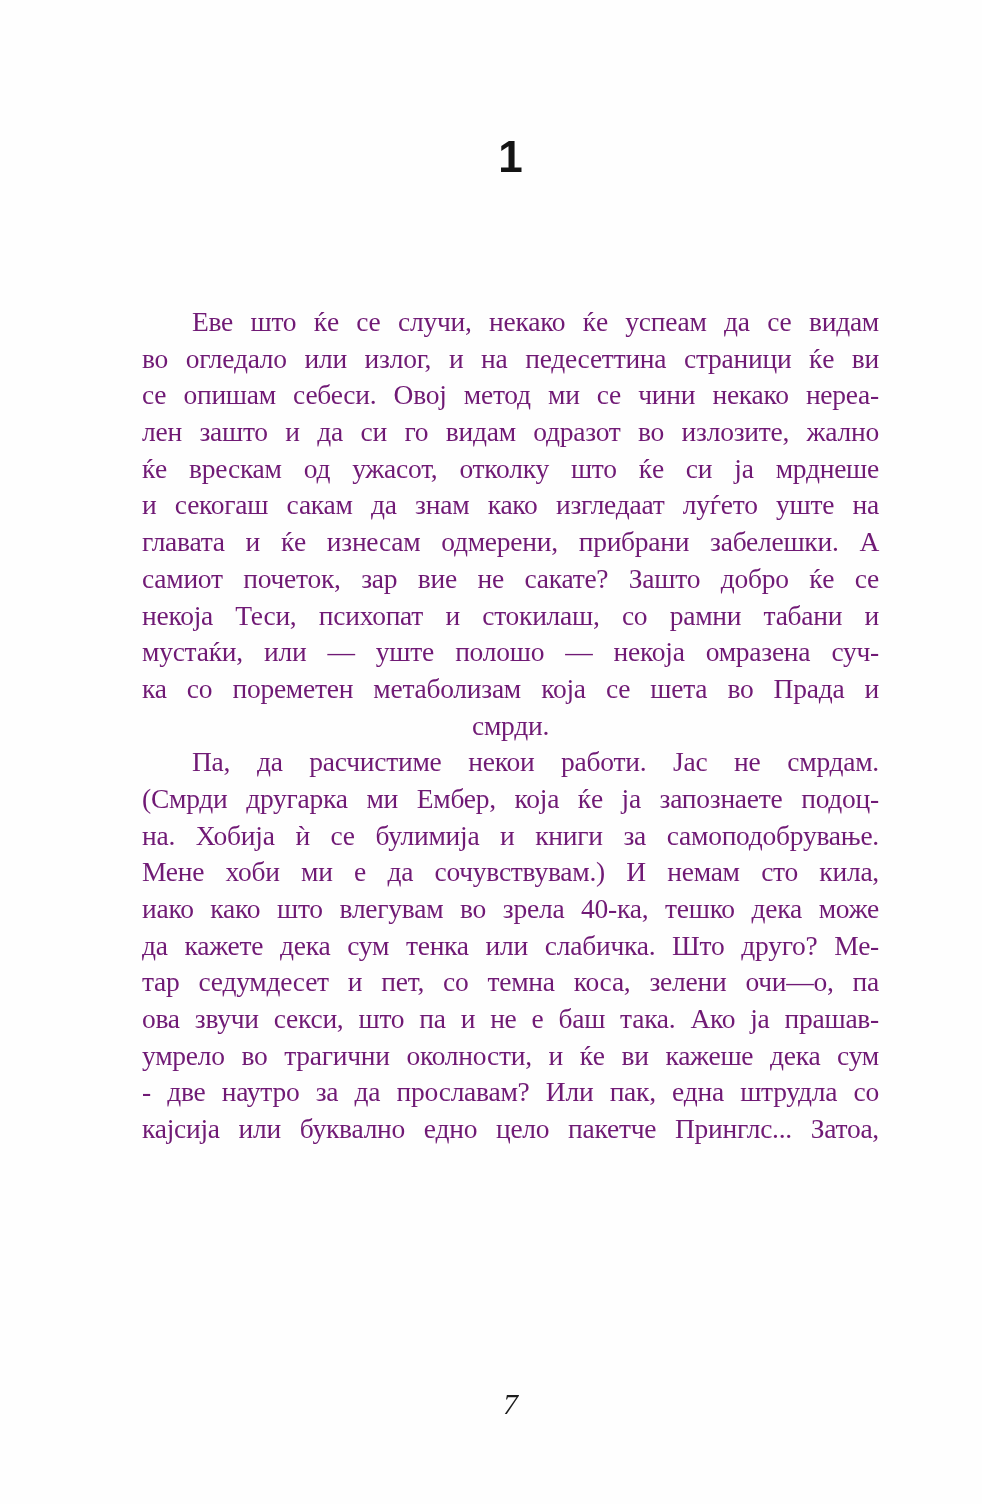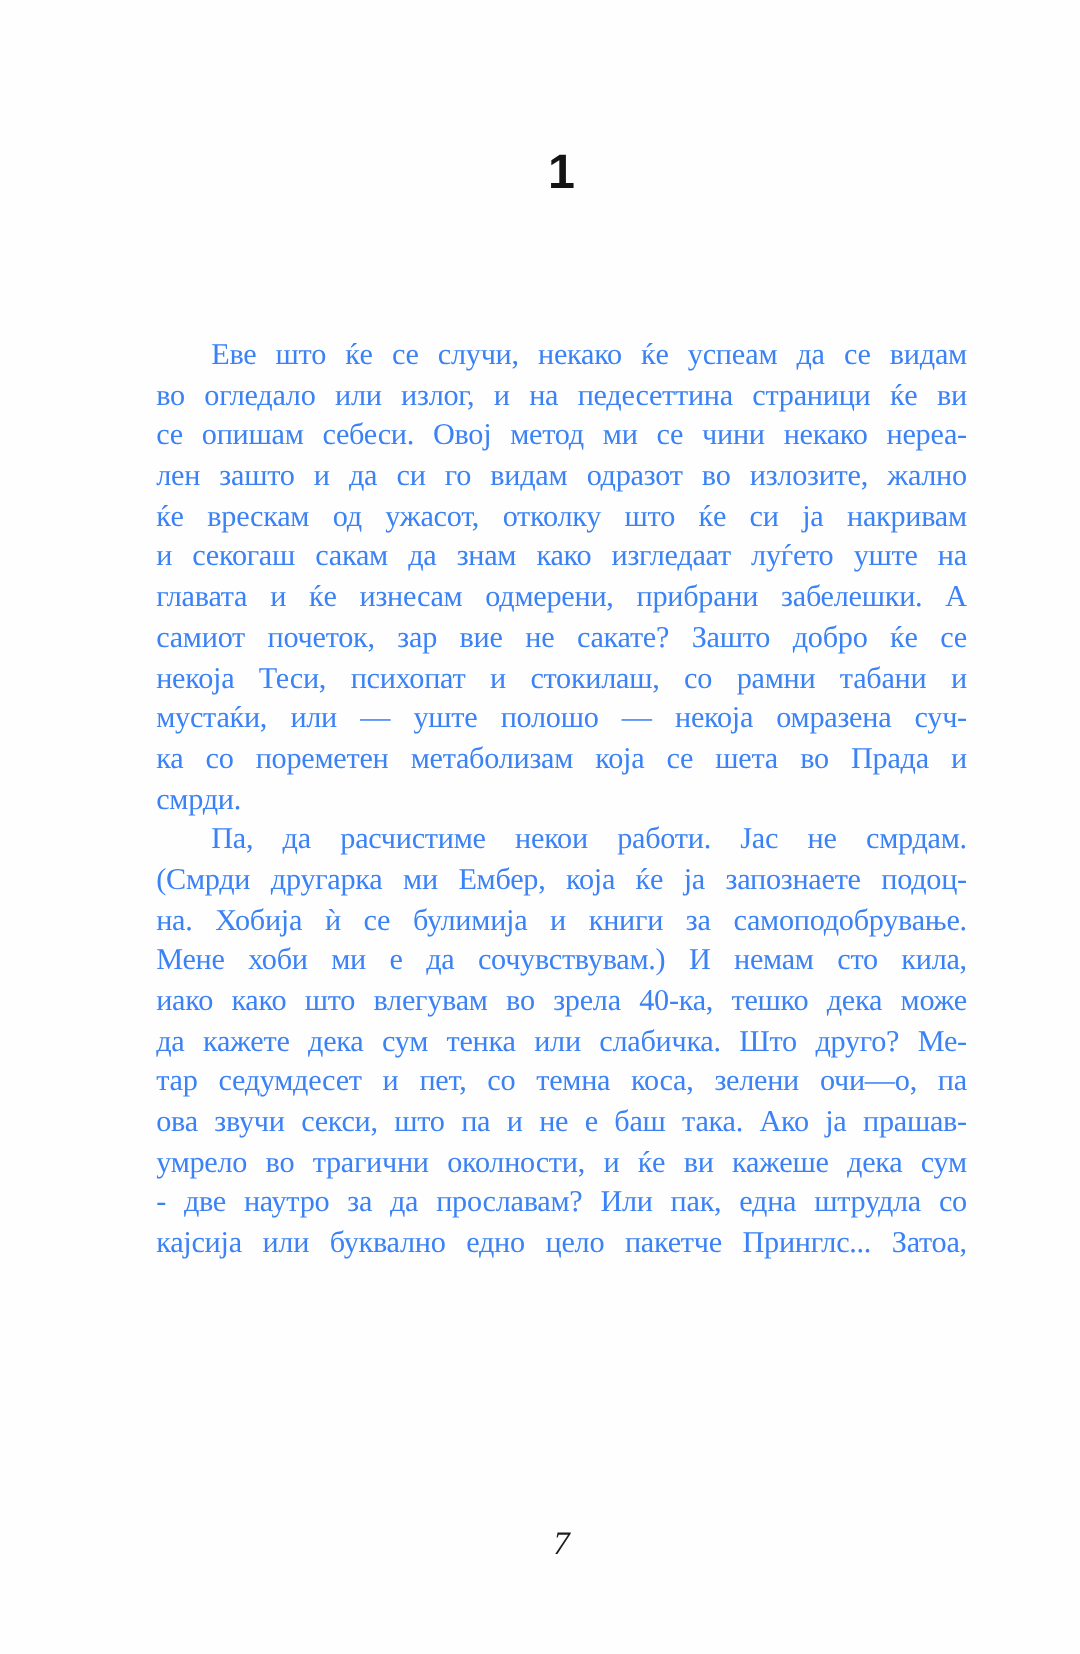--- a/index.html
+++ b/index.html
@@ -30,25 +30,25 @@
     font-size: 44px;
     line-height: 44px;
     color: #141414;
   }
   .text-block {
     margin: 125px 0 0 142px;
     width: 737px;
     font-size: 27.5px;
     letter-spacing: -0.25px;
     line-height: 36.7px;
-    color: #3b82f6;
+    color: #701a75;
   }
   .line {
     white-space: normal;
-    text-align: left;
+    text-align: center;
     height: 36.7px;
     overflow: visible;
   }
   .line.just {
     text-align: justify;
     text-align-last: justify;
   }
   .line.indent {
     padding-left: 50px;
   }
@@ -68,21 +68,21 @@
 <body>
 
 <div class="page">
   <div class="chapter">1</div>
 
   <div class="text-block" id="text-block">
       <div class="line indent just">Еве што ќе се случи, некако ќе успеам да се видам</div>
       <div class="line just">во огледало или излог, и на педесеттина страници ќе ви</div>
       <div class="line just">се опишам себеси. Овој метод ми се чини некако нереа-</div>
       <div class="line just">лен зашто и да си го видам одразот во излозите, жално</div>
-      <div class="line just">ќе врескам од ужасот, отколку што ќе си ја накривам</div>
+      <div class="line just">ќе врескам од ужасот, отколку што ќе си ја мрднеше</div>
       <div class="line just">и секогаш сакам да знам како изгледаат луѓето уште на</div>
       <div class="line just">главата и ќе изнесам одмерени, прибрани забелешки. А</div>
       <div class="line just">самиот почеток, зар вие не сакате? Зашто добро ќе се</div>
       <div class="line just">некоја Теси, психопат и стокилаш, со рамни табани и</div>
       <div class="line just">мустаќи, или — уште полошо — некоја омразена суч-</div>
       <div class="line just">ка со пореметен метаболизам која се шета во Прада и</div>
       <div class="line">смрди.</div>
       <div class="line indent just">Па, да расчистиме некои работи. Јас не смрдам.</div>
       <div class="line just">(Смрди другарка ми Ембер, која ќе ја запознаете подоц-</div>
       <div class="line just">на. Хобија ѝ се булимија и книги за самоподобрување.</div>

